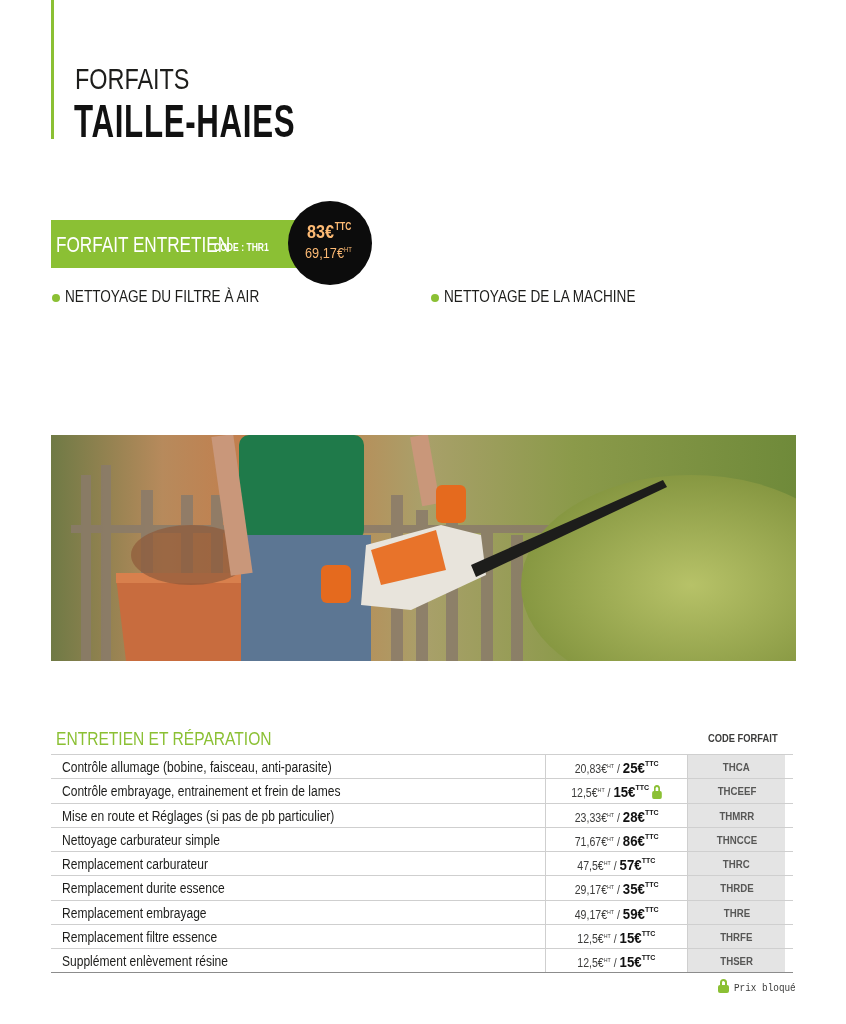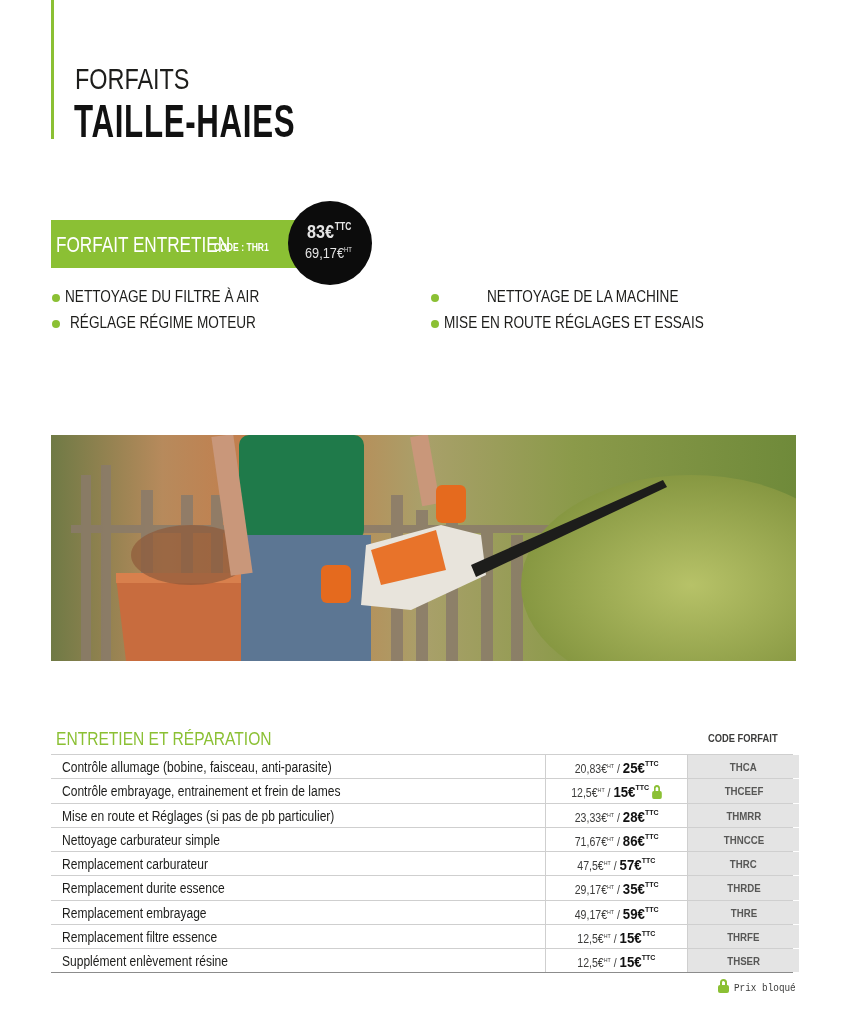--- a/index.html
+++ b/index.html
@@ -12,21 +12,21 @@
     transform: scaleX(0.78); transform-origin: left top; color: #1d1d1b; line-height: 34px; }
   .title-main { position: absolute; left: 74px; top: 96px; font-size: 46px; font-weight: 700;
     transform: scaleX(0.68); transform-origin: left top; color: #111; line-height: 50px; letter-spacing: 1px; }
 
   .banner { position: absolute; left: 51px; top: 220px; width: 255px; height: 48px; background: #8bc034; }
   .banner-title { position: absolute; left: 56px; top: 232px; font-size: 22px; color: #fff;
     transform: scaleX(0.78); transform-origin: left top; white-space: nowrap; line-height: 26px; }
   .banner-code { position: absolute; left: 214px; top: 241px; font-size: 11px; font-weight: 700; color: #fff;
     transform: scaleX(0.78); transform-origin: left top; white-space: nowrap; }
 
-  .price-circle { position: absolute; left: 288px; top: 201px; width: 84px; height: 84px; border-radius: 50%; background: #0c0c0c; color: #e5e5e5; }
+  .price-circle { position: absolute; left: 288px; top: 201px; width: 84px; height: 84px; border-radius: 50%; background: #0c0c0c; color: #fdba74; }
   .price-ttc { position: absolute; left: 19px; top: 20px; font-size: 19px; font-weight: 700; transform: scaleX(0.85); transform-origin: left top; white-space: nowrap; }
   .price-ttc sup { font-size: 10px; vertical-align: 8px; margin-left: 1px; }
   .price-ht { position: absolute; left: 17px; top: 43px; font-size: 15px; transform: scaleX(0.85); transform-origin: left top; white-space: nowrap; }
   .price-ht sup { font-size: 7px; vertical-align: 6px; }
 
   .features { position: absolute; list-style: none; text-align: center; }
   .features.col1 { left: 51px; top: 286px; }
   .features.col2 { left: 430px; top: 286px; text-decoration: underline; }
   .features li { position: relative; height: 25.5px; padding-left: 14px; white-space: nowrap; }
   .features .dot { position: absolute; left: 1px; top: 8px; width: 8px; height: 8px; border-radius: 50%; background: #8bc034; }
@@ -44,21 +44,21 @@
   .row { position: relative; height: 24.3px; border-top: 1px solid #cfcfcf; }
   .row:last-child { border-bottom: 1.5px solid #8c8c8c; }
   .cell-label { position: absolute; left: 11px; top: 4px; font-size: 14px; color: #1d1d1b; white-space: nowrap;
     transform: scaleX(0.86); transform-origin: left top; }
   .cell-price { position: absolute; left: 494px; top: 0; width: 143px; height: 100%; border-left: 1px solid #cfcfcf; border-right: 1px solid #cfcfcf;
     text-align: center; white-space: nowrap; }
   .cell-price .inner { display: inline-block; padding-top: 4px; font-size: 12px; color: #3c3c3b; transform: scaleX(0.88); }
   .cell-price sup { font-size: 6px; vertical-align: 5px; }
   .cell-price b { font-size: 15px; color: #111; }
   .cell-price b sup { font-size: 8px; vertical-align: 7px; }
-  .cell-code { position: absolute; left: 637px; top: 0; width: 111px; height: 100%; background: #e4e4e4; text-align: center; }
+  .cell-code { position: absolute; left: 637px; top: 0; width: 97px; height: 100%; background: #e4e4e4; text-align: center; }
   .cell-code span { display: inline-block; padding-top: 6px; font-size: 11px; font-weight: 700; color: #575756; transform: scaleX(0.88); }
   .lock { display: inline-block; position: relative; width: 11px; height: 14px; vertical-align: -2px; margin-left: 3px; }
   .lock .shackle { position: absolute; left: 2px; top: 0; width: 7px; height: 8px; border: 2px solid #8bc034; border-bottom: none; border-radius: 4px 4px 0 0; }
   .lock .body { position: absolute; left: 0; top: 6px; width: 11px; height: 8px; background: #8bc034; border-radius: 2px; }
 
   .legend { position: absolute; left: 718px; top: 978px; white-space: nowrap; font-family: Liberation Mono, monospace; }
   .legend .lock { margin-left: 0; margin-right: 5px; }
   .legend .txt { font-size: 11px; color: #3c3c3b; display: inline-block; transform: scaleX(0.85); transform-origin: left center; }
 </style>
 </head>
@@ -72,25 +72,23 @@
 <div class="banner-title">FORFAIT ENTRETIEN</div>
 <div class="banner-code">CODE : THR1</div>
 
 <div class="price-circle">
   <div class="price-ttc"><span>83€</span><sup>TTC</sup></div>
   <div class="price-ht"><span>69,17€</span><sup>HT</sup></div>
 </div>
 
 <ul class="features col1">
   <li><span class="dot"></span><span class="txt">NETTOYAGE DU FILTRE À AIR</span></li>
-  <li><span class="dot"></span><span class="txt">RÉGLAGE RÉGIME MOTEUR</span></li>
 </ul>
 <ul class="features col2">
   <li><span class="dot"></span><span class="txt">NETTOYAGE DE LA MACHINE</span></li>
-  <li><span class="dot"></span><span class="txt">MISE EN ROUTE RÉGLAGES ET ESSAIS</span></li>
 </ul>
 
 <div class="hero" title="Person trimming a hedge with an orange and white STIHL hedge trimmer next to a wooden fence and terracotta planter">
   <svg width="745" height="226" viewBox="0 0 745 226">
     <defs>
       <linearGradient id="bg" x1="0" y1="0" x2="1" y2="0">
         <stop offset="0" stop-color="#6f7a45"></stop>
         <stop offset="0.15" stop-color="#b78a5c"></stop>
         <stop offset="0.3" stop-color="#c77a47"></stop>
         <stop offset="0.5" stop-color="#a9a06a"></stop>

